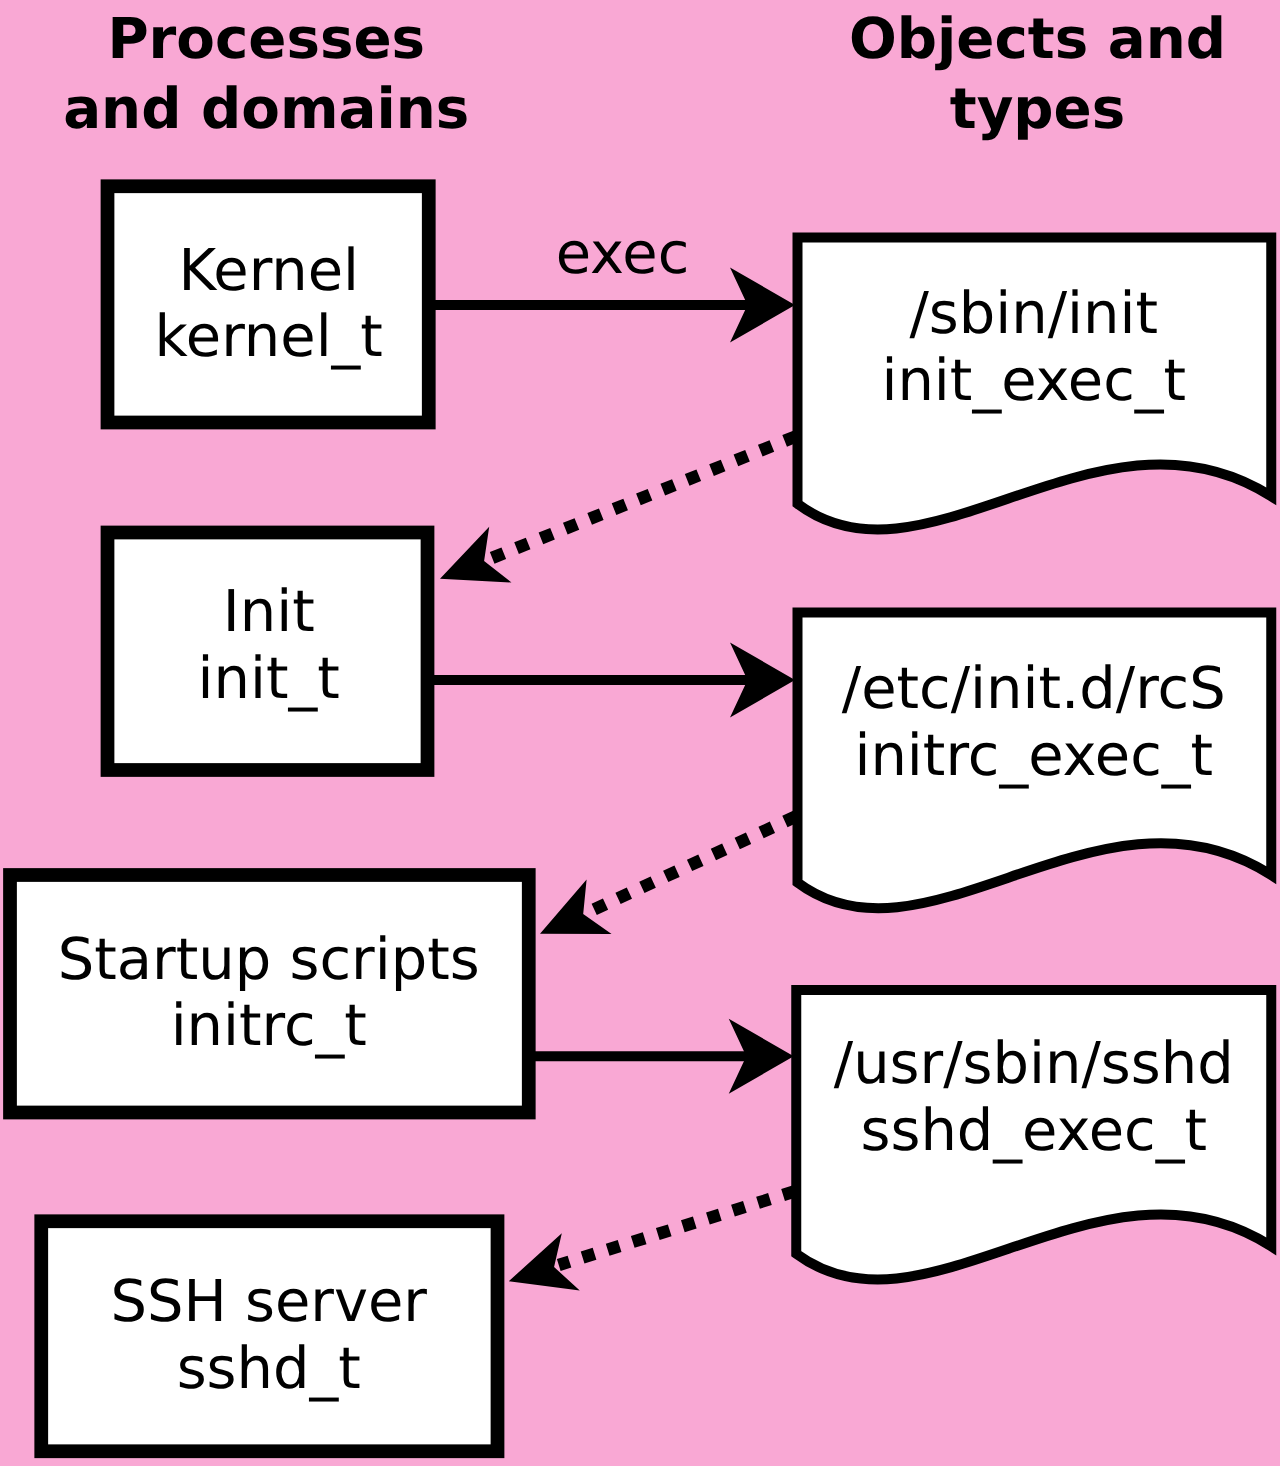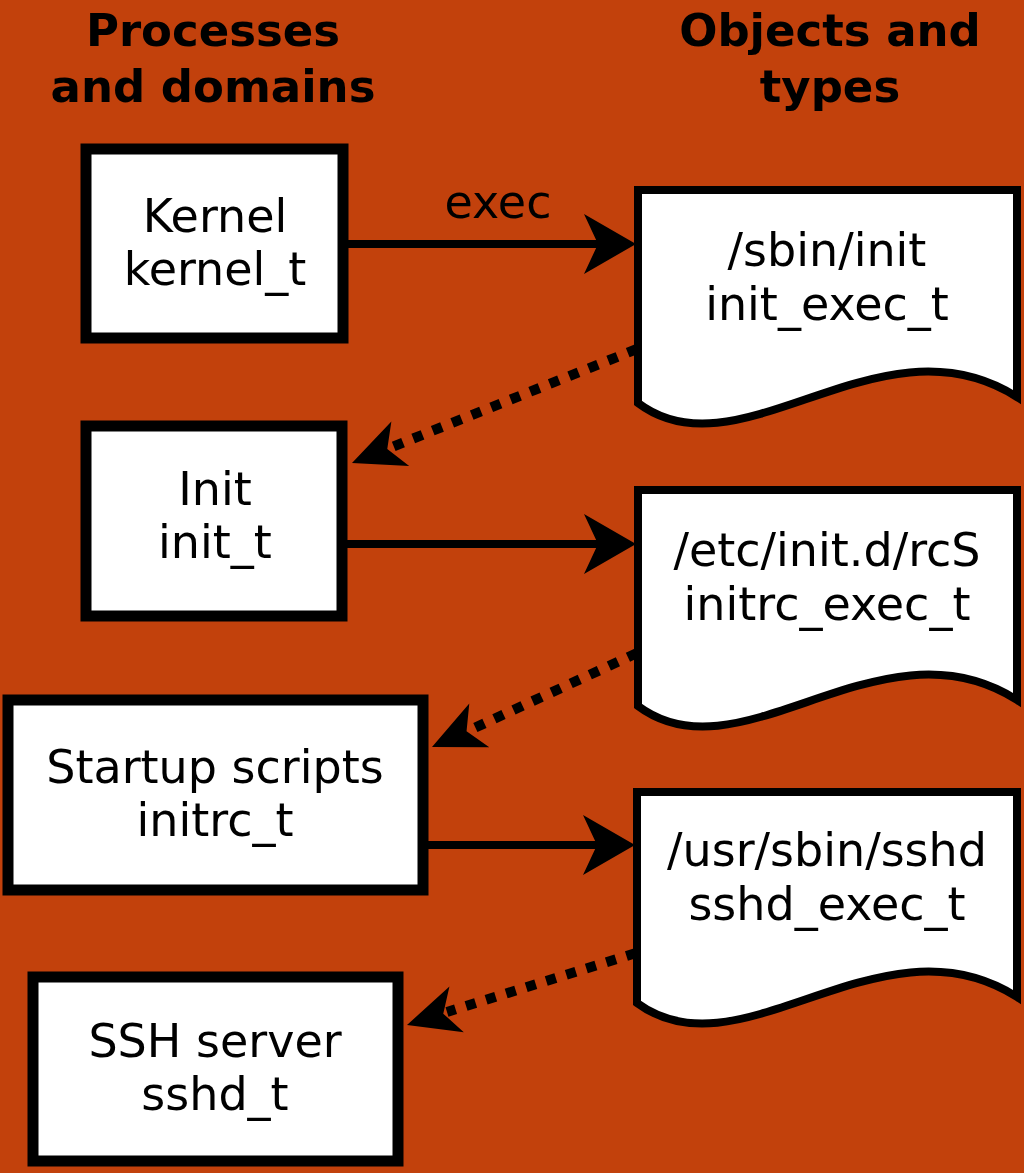--- a/index.html
+++ b/index.html
@@ -4,21 +4,21 @@
 <style>
   html, body {
     margin: 0;
     padding: 0;
     background: #ffffff;
   }
   .canvas {
     position: relative;
     width: 1024px;
     height: 1173px;
-    background: #c2410c;
+    background: #f9a8d4;
     overflow: hidden;
   }
   svg text {
     font-family: "DejaVu Sans", "Liberation Sans", sans-serif;
     fill: #000000;
   }
   .hdr {
     font-size: 45px;
     font-weight: bold;
     text-anchor: middle;

